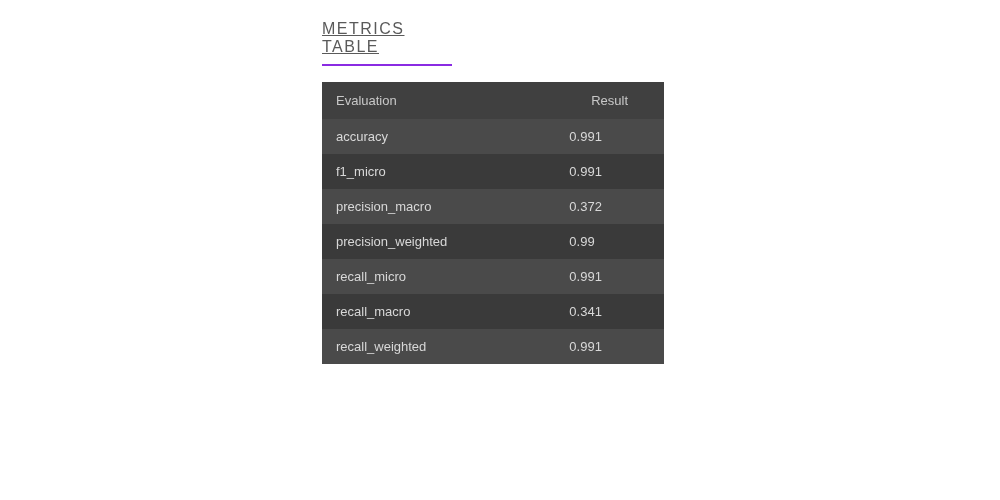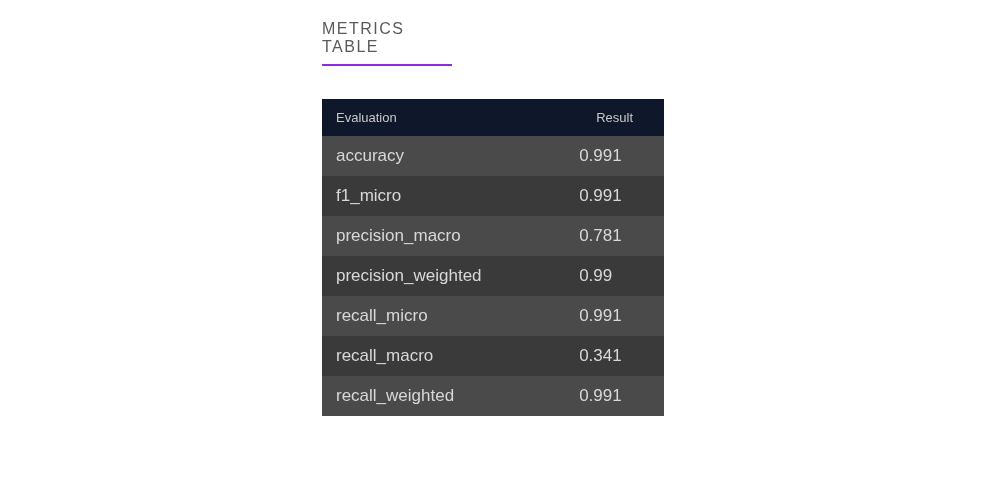--- a/index.html
+++ b/index.html
@@ -21,44 +21,45 @@
     .title {
       font-size: 16px;
       letter-spacing: 1.5px;
       color: #5a5a5a;
       font-weight: 400;
       text-transform: uppercase;
       padding-bottom: 8px;
       border-bottom: 2px solid #8a2be2;
       display: inline-block;
       width: 130px;
-      margin-bottom: 33px;
+      margin-bottom: 16px;
+      text-decoration: underline;
     }
     .table-wrap {
       width: 342px;
     }
     table {
       width: 100%;
       border-collapse: collapse;
       background: #2a2a2a;
     }
     thead th {
-      background: #0f172a;
+      background: #404040;
       color: #c8c8c8;
       font-weight: 400;
       font-size: 13px;
       padding: 11px 14px;
       text-align: left;
     }
     thead th:last-child {
       text-align: center;
     }
     tbody td {
       color: #d8d8d8;
-      font-size: 17px;
+      font-size: 13px;
       padding: 10px 14px;
       text-align: left;
     }
     tbody td:last-child {
     }
     tbody tr:nth-child(odd) {
       background: #4a4a4a;
     }
     tbody tr:nth-child(even) {
       background: #3a3a3a;
@@ -81,21 +82,21 @@
         <tr>
             <td>accuracy</td>
             <td>0.991</td>
           </tr>
         <tr>
             <td>f1_micro</td>
             <td>0.991</td>
           </tr>
         <tr>
             <td>precision_macro</td>
-            <td>0.781</td>
+            <td>0.372</td>
           </tr>
         <tr>
             <td>precision_weighted</td>
             <td>0.99</td>
           </tr>
         <tr>
             <td>recall_micro</td>
             <td>0.991</td>
           </tr>
         <tr>

